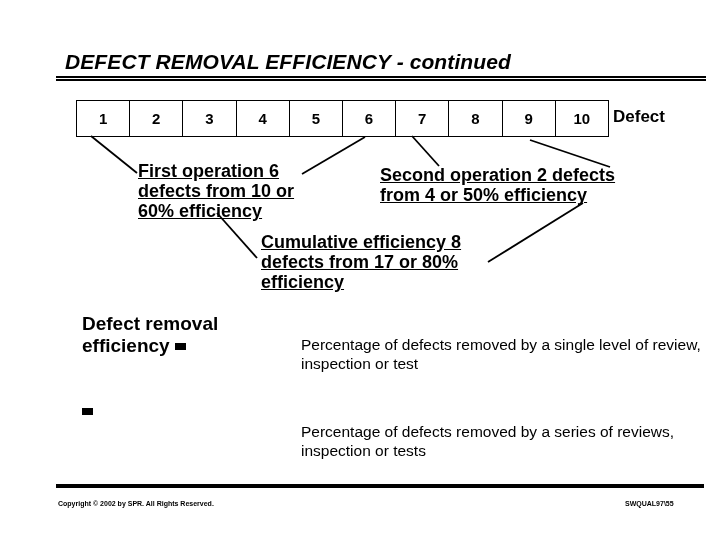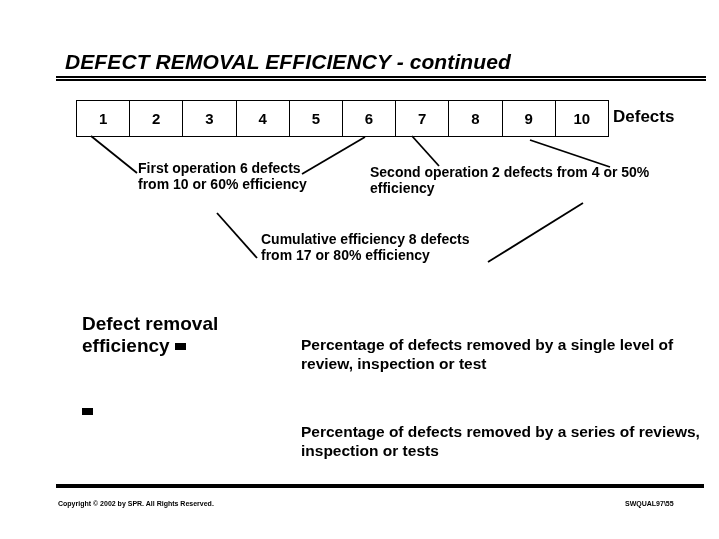--- a/index.html
+++ b/index.html
@@ -77,37 +77,38 @@
     position: absolute;
     left: 0; top: 0;
     width: 719px;
     height: 539px;
     pointer-events: none;
   }
 
   
   .callout {
     position: absolute;
-    font-size: 14px;
+    font-size: 18px;
     font-weight: bold;
     line-height: 1.12;
+    text-decoration: underline;
   }
   .callout-first   { left: 120px; top: 161px; width: 180px; }
-  .callout-second  { left: 352px; top: 165px; width: 280px; }
+  .callout-second  { left: 362px; top: 165px; width: 280px; }
   .callout-cumul   { left: 243px; top: 232px; width: 232px; }
   .def-term {
     position: absolute;
     font-size: 19px;
     font-weight: bold;
     line-height: 1.15;
   }
   .def-desc {
     position: absolute;
     font-size: 15.5px;
-    font-weight: bold;
+    font-weight: normal;
     line-height: 1.2;
   }
   .eq-glyph {
     display: inline-block;
     width: 11px;
     height: 7px;
     background: #000;
     vertical-align: 2px;
   }
 
@@ -160,21 +161,21 @@
         <td>5</td>
         <td>6</td>
         <td>7</td>
         <td>8</td>
         <td>9</td>
         <td>10</td>
       </tr>
     </tbody>
   </table>
 
-  <div class="defects-label">Defects</div>
+  <div class="defects-label">Defect</div>
 
   <svg class="connectors" viewBox="0 0 719 539">
 
     <line x1="73" y1="136" x2="119" y2="173" stroke="#000" stroke-width="1.8"></line>
 
     <line x1="284" y1="174" x2="347" y2="137" stroke="#000" stroke-width="1.8"></line>
 
     <line x1="394" y1="136" x2="421" y2="166" stroke="#000" stroke-width="1.8"></line>
 
     <line x1="512" y1="140" x2="592" y2="167" stroke="#000" stroke-width="1.8"></line>

